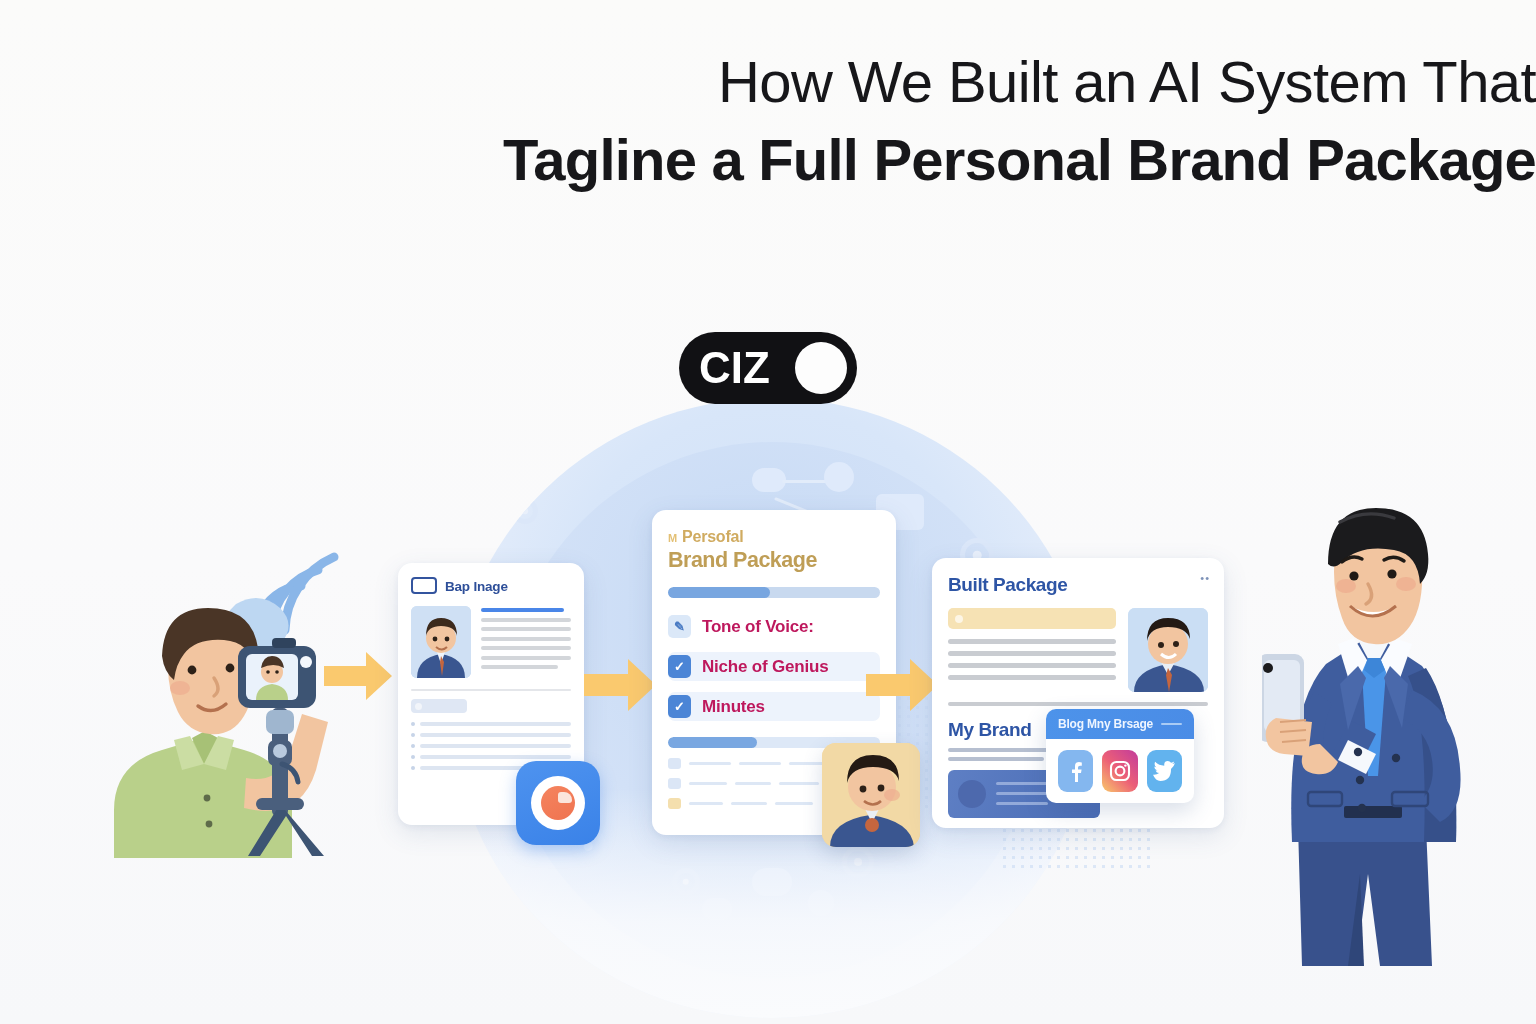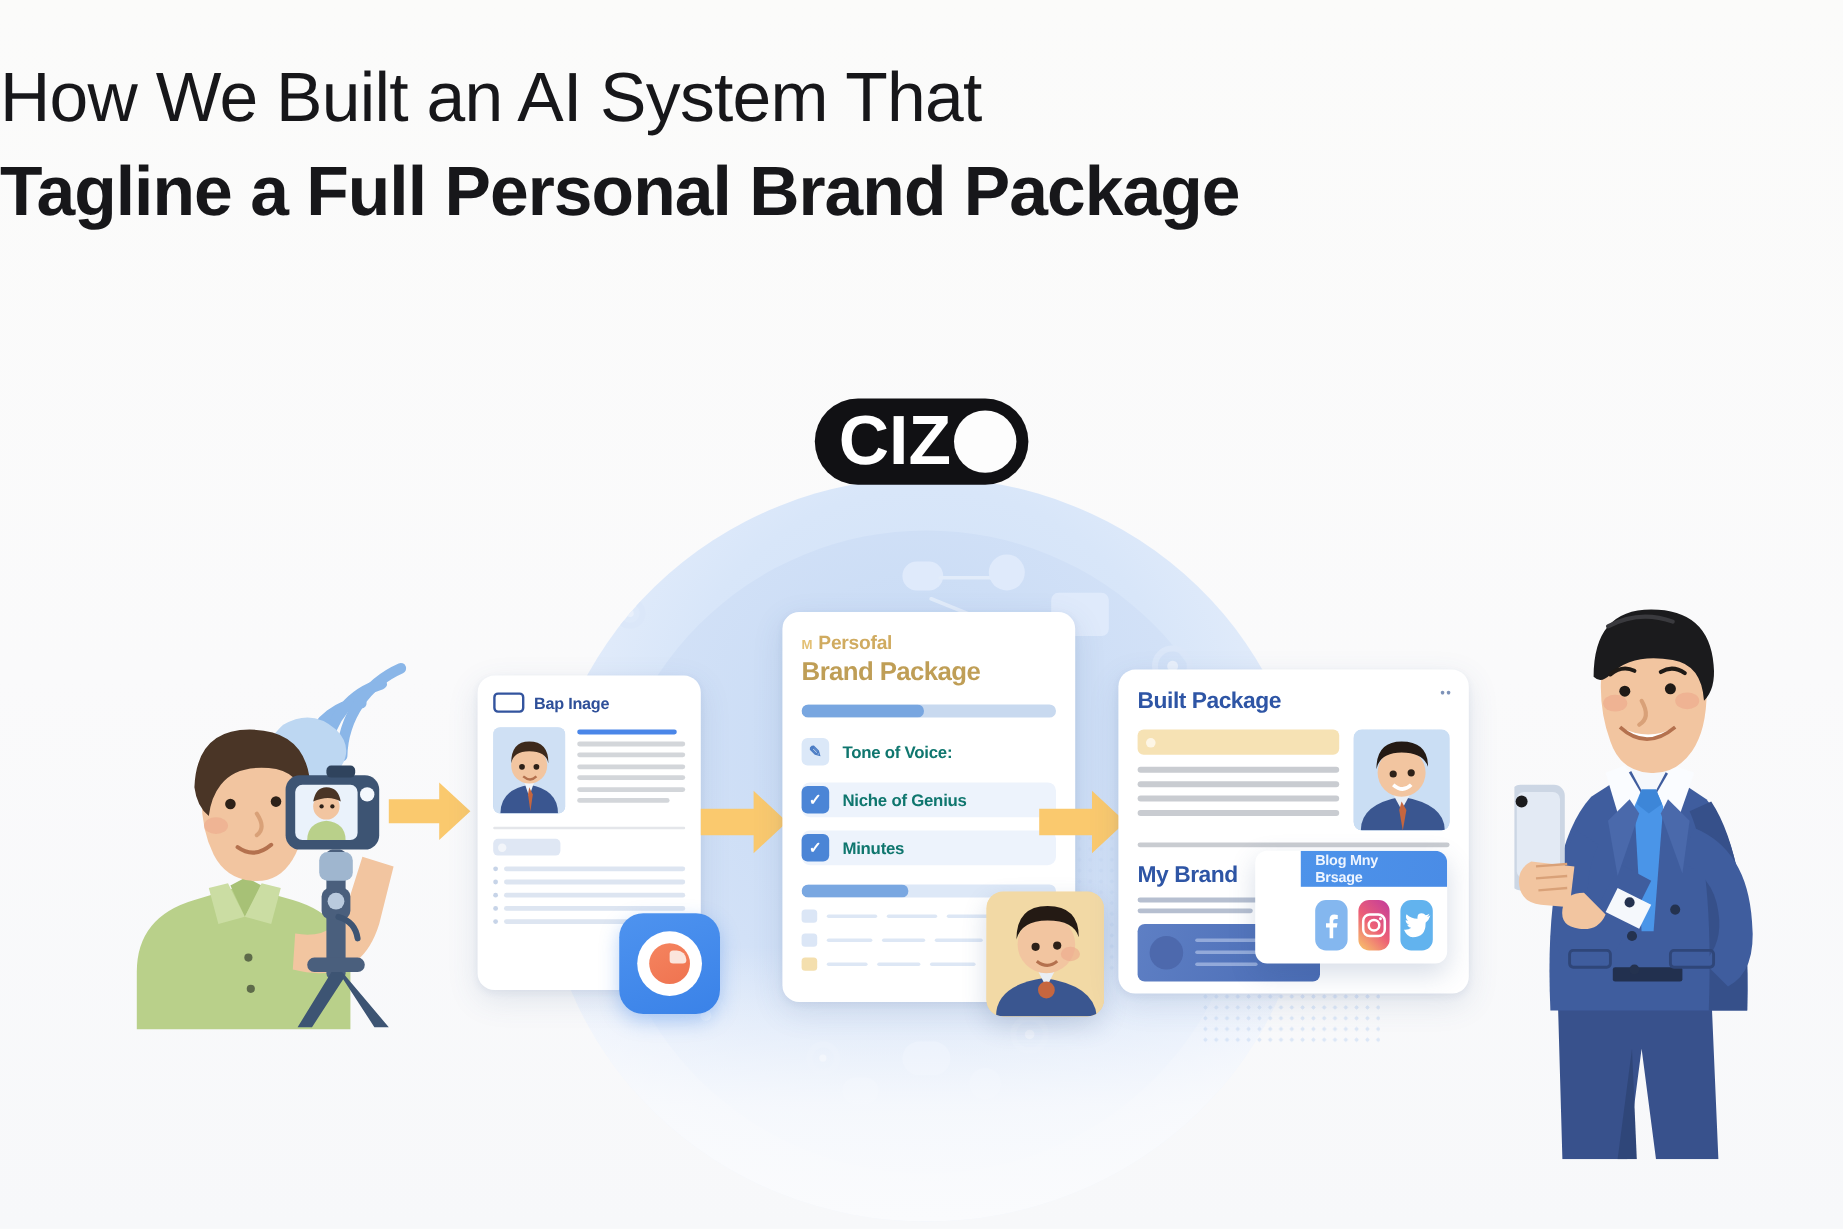--- a/index.html
+++ b/index.html
@@ -11,21 +11,21 @@
   }
   #root {
     position: relative;
     width: 1536px; height: 1024px;
     background: linear-gradient(180deg, #fbfbfa 0%, #fafafb 55%, #f7f8fa 100%);
   }
 
   
   .title-block {
     position: absolute; left: 0; top: 44px; width: 1536px;
-    text-align: left;
+    text-align: right;
     color: #17171a;
   }
   .t-line1 {
     font-size: 58px; line-height: 76px; font-weight: 300;
     letter-spacing: -0.6px;
   }
   .t-line2 {
     font-size: 58px; line-height: 80px; font-weight: 800;
     letter-spacing: -0.8px;
   }
@@ -41,21 +41,21 @@
   }
   .logo-pill {
     position: relative;
     width: 178px; height: 72px;
     border-radius: 36px;
     background: #111114;
     display: flex; align-items: center;
     padding-left: 20px;
   }
   .logo-text {
-    font-size: 58px; font-weight: 800; color: #ffffff;
+    font-size: 44px; font-weight: 800; color: #ffffff;
     letter-spacing: 0px; line-height: 44px;
     font-family: "Liberation Sans", sans-serif;
   }
   .logo-dot {
     position: absolute; right: 10px; top: 50%;
     transform: translateY(-50%);
     width: 52px; height: 52px; border-radius: 50%;
     background: #fdfdfd;
   }
 
@@ -162,21 +162,21 @@
   .c2-list { margin-top: 14px; display: flex; flex-direction: column; gap: 11px; }
   .c2-item { display: flex; align-items: center; gap: 11px; border-radius: 7px; padding: 3px 6px 3px 0; }
   .c2-item.hl { background: #edf3fc; }
   .c2-box {
     width: 23px; height: 23px; border-radius: 5px; flex: 0 0 23px;
     display: flex; align-items: center; justify-content: center;
     font-size: 13px; color: #fff; font-weight: 700;
   }
   .c2-box.b1 { background: #dbe8f8; color: #4b7cc4; }
   .c2-box.b2 { background: #4b85d6; }
-  .c2-label { font-size: 14px; font-weight: 800; color: #0f766e; letter-spacing: -0.2px; }
+  .c2-label { font-size: 17px; font-weight: 800; color: #be185d; letter-spacing: -0.2px; }
   .c2-bar2 { margin-top: 16px; height: 11px; border-radius: 6px; background: #dde8f7; overflow: hidden;}
   .c2-bar2 > i { display: block; height: 100%; width: 42%; background: #79a7e1; border-radius: 6px;}
   .c2-rows { margin-top: 10px; display: flex; flex-direction: column; gap: 9px; }
   .c2-row { display: flex; align-items: center; gap: 8px; }
   .c2-sq { width: 13px; height: 11px; border-radius: 3px; background: #dbe6f6; flex: 0 0 13px; }
   .c2-sq.y { background: #f4dfae; }
   .c2-seg { height: 3.5px; border-radius: 2px; background: #dde7f5; }
   .c2-avatar {
     position: absolute; right: -24px; bottom: -12px;
     width: 98px; height: 104px; border-radius: 14px; overflow: hidden;
@@ -200,24 +200,23 @@
   .c3-brand { font-size: 19px; font-weight: 800; color: #2e55a5; margin-top: 13px; letter-spacing: -0.4px;}
   .c3-sub { margin-top: 7px; display:flex; flex-direction: column; gap: 5px; width: 130px;}
   .c3-sub i { display:block; height: 4px; border-radius:2px; background:#b6bfd0; }
   .c3-blue {
     margin-top: 9px; width: 152px; height: 48px; border-radius: 6px;
     background: linear-gradient(110deg,#5e7fc4,#4a6cb5); position: relative; overflow: hidden;
   }
   .c3-blue .av { position:absolute; left:10px; top:10px; width:28px; height:28px; border-radius:50%; background:#4d69ad;}
   .c3-blue .ln2 { position:absolute; height:3px; border-radius:2px; background:#93aada; }
   .social-panel {
-    position: absolute; left: 1046px; top: 709px; width: 160px; height: 94px;
+    position: absolute; left: 1046px; top: 709px; width: 148px; height: 94px;
     border-radius: 10px; background: #ffffff; overflow: hidden;
     box-shadow: 0 8px 22px rgba(60,90,140,0.2);
-    padding-left: 38px;
   }
   .sp-head { height: 30px; background: linear-gradient(100deg,#4d93ea,#4a8ce6); display: flex; align-items: center; padding: 0 12px; gap: 8px;}
   .sp-head span { font-size: 12px; font-weight: 800; color: #eef5ff; letter-spacing: -0.2px; }
   .sp-head i { flex: 1; height: 2px; background: #a9cbf5; border-radius: 2px; max-width: 40px; }
   .sp-icons { display: flex; gap: 9px; padding: 11px 12px; }
   .sp-icon { width: 42px; height: 42px; border-radius: 9px; display:flex; align-items:center; justify-content:center; }
   .sp-fb { background: #84b7ef; }
   .sp-ig { background: linear-gradient(45deg,#f9c86a 0%, #ec5f77 48%, #c23b9c 100%); }
   .sp-tw { background: #62b3ee; }
 </style>

